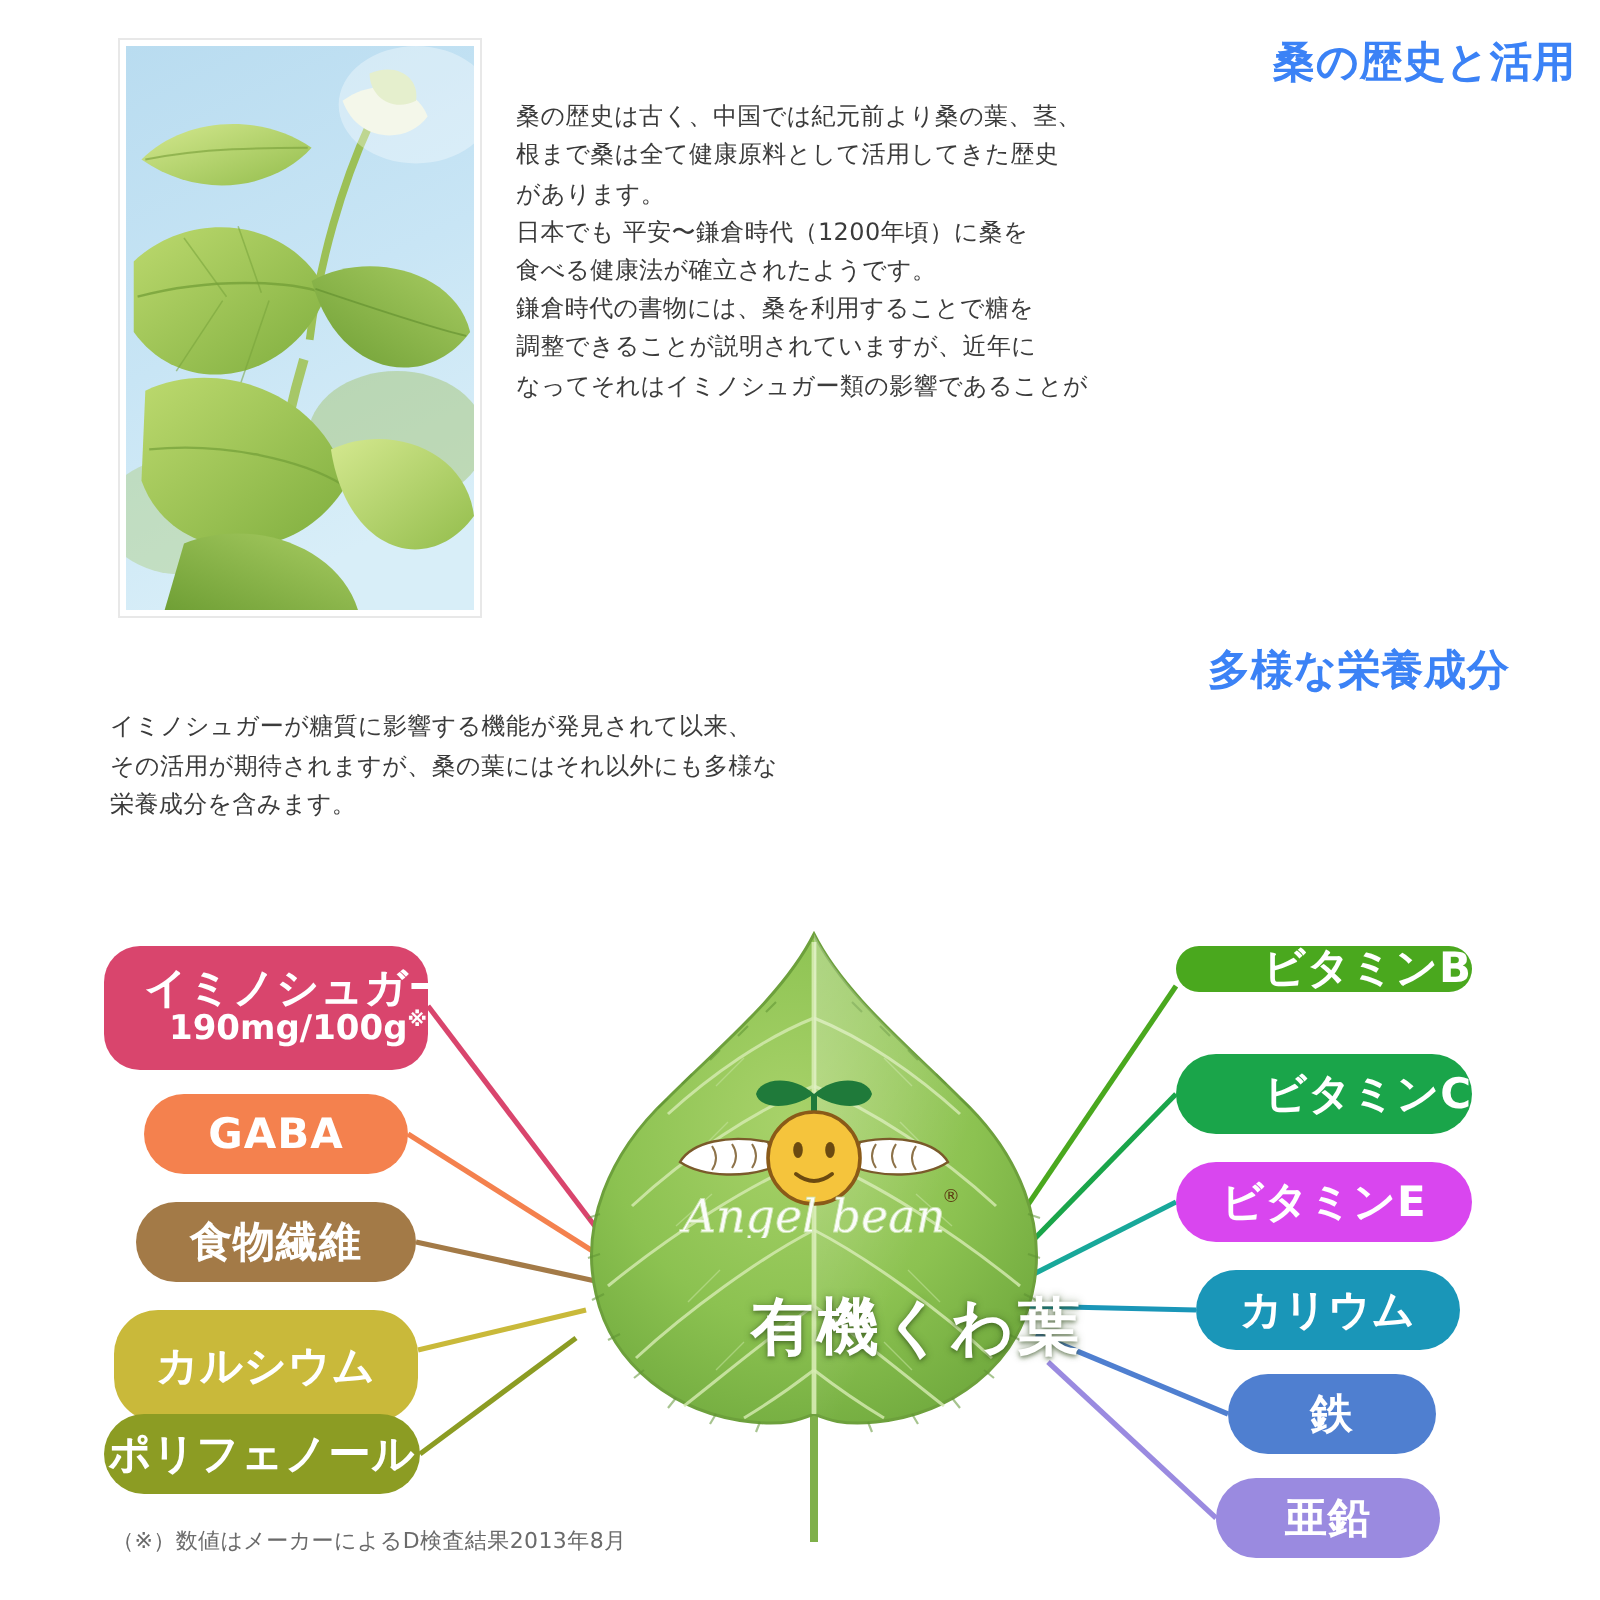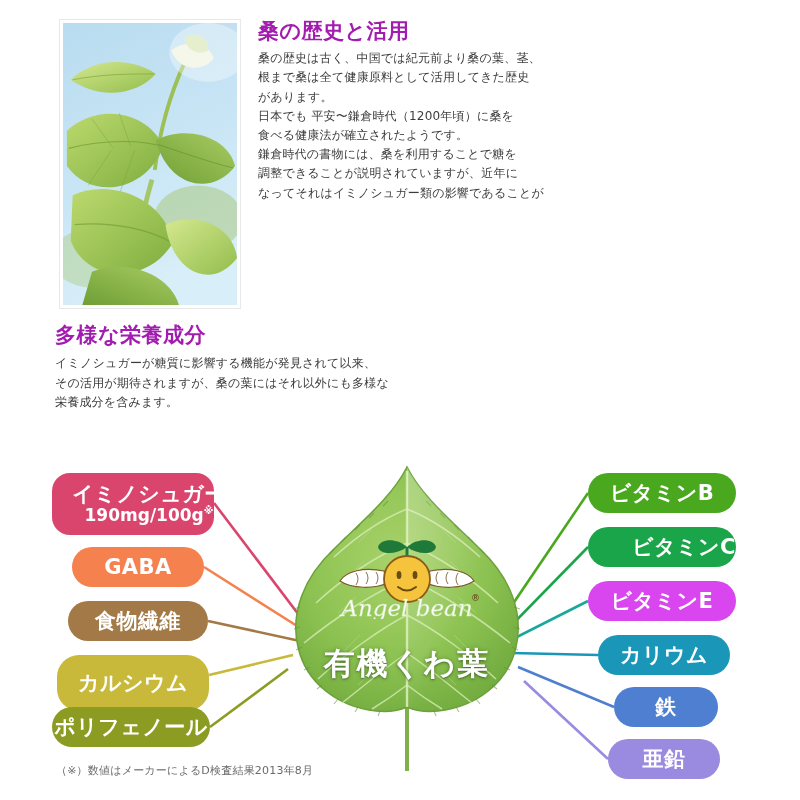--- a/index.html
+++ b/index.html
@@ -35,24 +35,25 @@
 
   #article {
     position: absolute;
     left: 258px;
     top: 18px;
     width: 530px;
   }
   .sec-title {
     font-size: 21px;
     font-weight: bold;
-    color: #a21caf;
+    color: #3b82f6;
     letter-spacing: 0.5px;
     margin: 0 0 4px 0;
     line-height: 1.3;
+    text-align: right;
   }
   .body-text {
     font-size: 12px;
     color: #3b3b3b;
     line-height: 1.60;
     margin: 0;
     letter-spacing: 0.2px;
   }
   .body-text p { margin: 0; }
 
@@ -95,21 +96,21 @@
     width: 170px;
     text-align: center;
     pointer-events: none;
   }
   #logo-svg { display: block; margin: 0 auto; }
   #leaf-caption {
     position: absolute;
     left: 272px;
     top: 188px;
     width: 270px;
-    text-align: center;
+    text-align: right;
     font-size: 31px;
     font-weight: bold;
     color: #ffffff;
     letter-spacing: 2px;
     text-shadow: 0 1px 2px rgba(40,70,20,.55), 0 0 4px rgba(40,70,20,.35);
     pointer-events: none;
   }
 
   
   .pill {
@@ -129,21 +130,21 @@
   .pill .pill-main { font-size: 21px; letter-spacing: 0.5px; }
   .pill .pill-sub  { font-size: 17px; font-weight: bold; letter-spacing: 0px; margin-top: 1px;}
   .pill .sup { font-size: 10px; vertical-align: super; }
 
   #pill-iminosugar { left: 52px;  top: 18px;  width: 162px; height: 62px;  background: #d9456d; border-radius: 18px; padding-left: 32px; }
   #pill-gaba       { left: 72px;  top: 92px;  width: 132px; height: 40px;  background: #f4814e; }
   #pill-fiber      { left: 68px;  top: 146px; width: 140px; height: 40px;  background: #a37a47; }
   #pill-calcium    { left: 57px;  top: 200px; width: 152px; height: 56px;  background: #c9b93a; }
   #pill-polyphenol { left: 52px;  top: 252px; width: 158px; height: 40px;  background: #8c9c23; }
 
-  #pill-vitamin-b  { left: 588px; top: 18px;  width: 148px; height: 40px;  background: #4aa81e; }
+  #pill-vitamin-b  { left: 588px; top: 18px;  width: 148px; height: 23px;  background: #4aa81e; align-items: flex-end; }
   #pill-vitamin-c  { left: 588px; top: 72px;  width: 148px; height: 40px;  background: #1aa54a; align-items: flex-end; }
   #pill-vitamin-e  { left: 588px; top: 126px; width: 148px; height: 40px;  background: #18a89a; }
   #pill-potassium  { left: 598px; top: 180px; width: 132px; height: 40px;  background: #1a96b8; }
   #pill-iron       { left: 614px; top: 232px; width: 104px; height: 40px;  background: #4f7fd0; }
   #pill-zinc       { left: 608px; top: 284px; width: 112px; height: 40px;  background: #9a8ae0; }
 
   #footnote {
     position: absolute;
     left: 56px;
     top: 763px;

